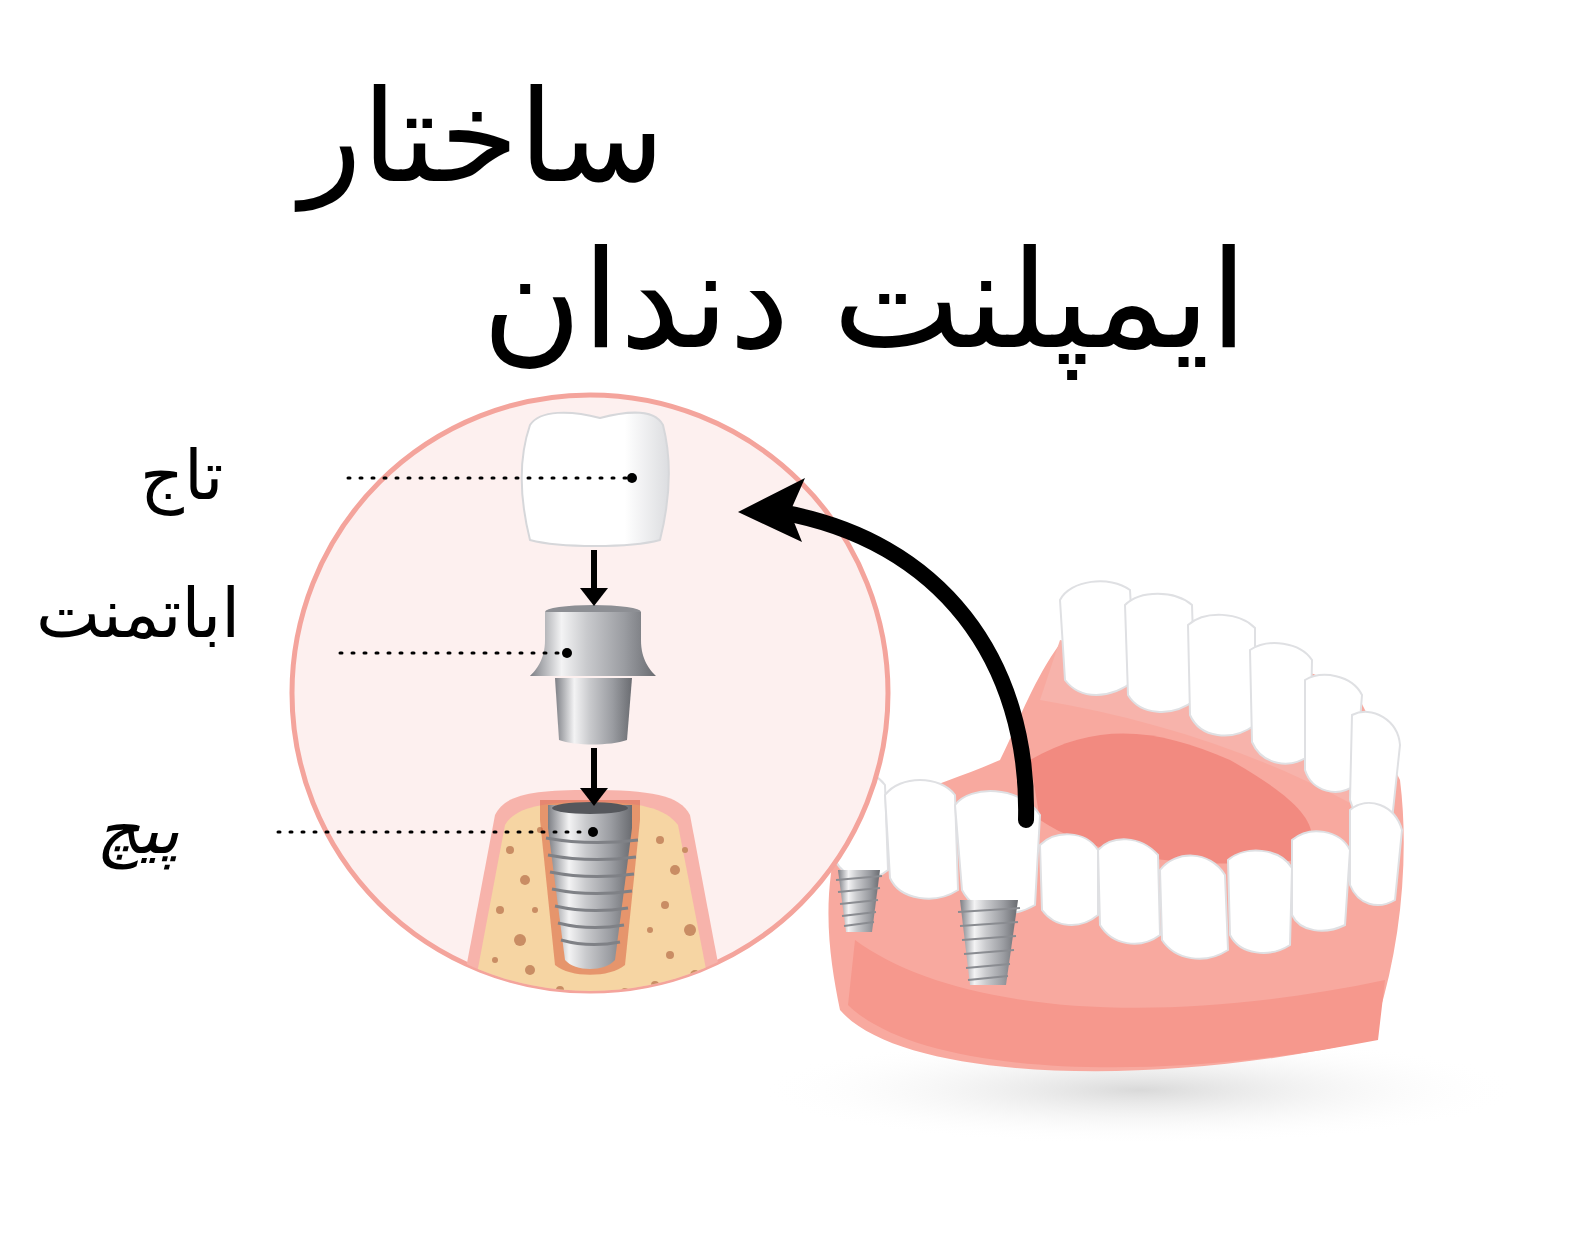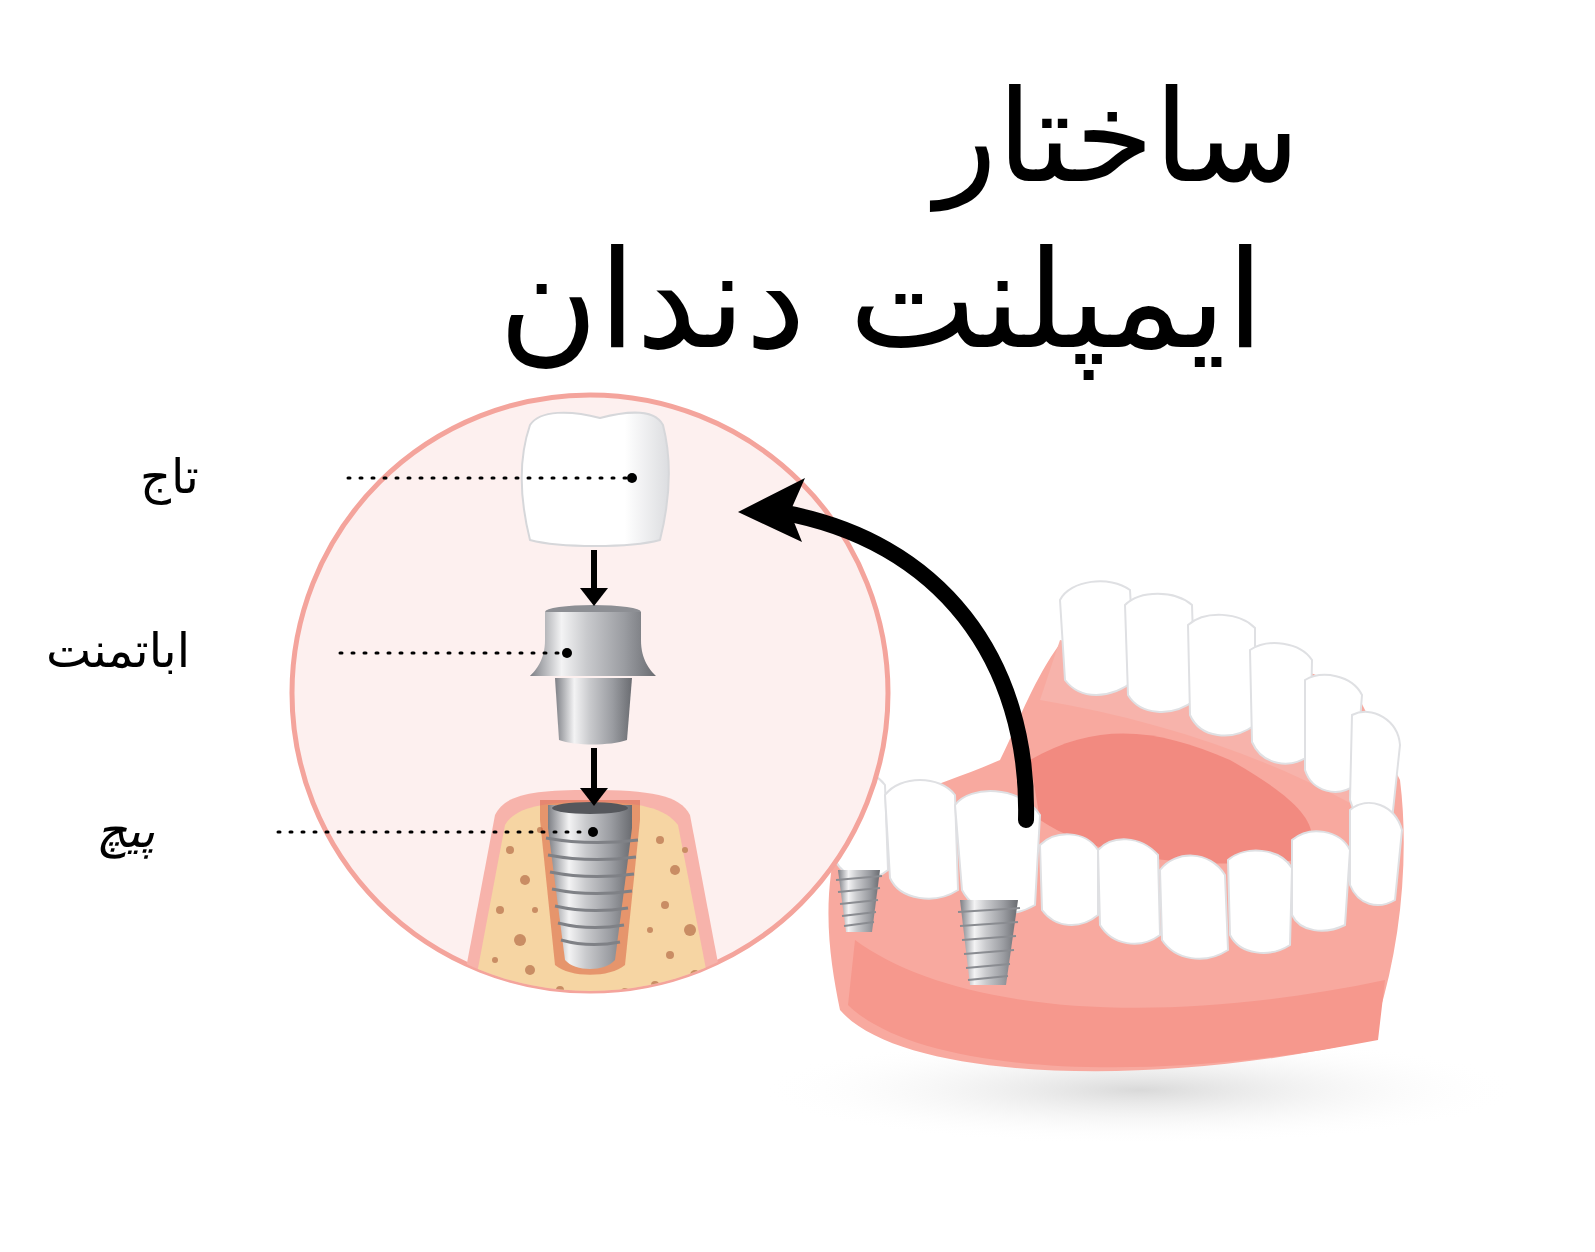--- a/index.html
+++ b/index.html
@@ -1,22 +1,22 @@
 <!DOCTYPE html>
 <html><head>
 <meta charset="utf-8">
 <style>
   html, body { margin:0; padding:0; background:#ffffff; }
   body { width:1595px; height:1252px; position:relative; overflow:hidden; font-family:"DejaVu Sans", sans-serif; }
-  .title { position:absolute; left:0; width:1595px; text-align:right; color:#000; direction:rtl; font-weight:normal; }
+  .title { position:absolute; left:0; width:1595px; text-align:left; color:#000; direction:rtl; font-weight:normal; }
   .title-line-1 { top:62px; font-size:128px; line-height:150px; left:300px; width:1000px; }
-  .title-line-2 { top:215px; font-size:136px; line-height:170px; left:444px; width:820px; }
-  .label { position:absolute; color:#000; direction:rtl; font-size:48px; line-height:80px; }
+  .title-line-2 { top:215px; font-size:136px; line-height:170px; left:482px; width:820px; }
+  .label { position:absolute; color:#000; direction:rtl; font-size:68px; line-height:80px; }
   .label-crown { left:140px; top:436px; }
-  .label-abutment { left:36px; top:610px;margin-left:10px; }
+  .label-abutment { left:36px; top:574px; }
   .label-screw { left:96px; top:790px;font-style:italic; }
   svg { position:absolute; left:0; top:0; }
 </style>
 </head>
 <body>
 
 <div class="title title-line-1">ساختار</div>
 <div class="title title-line-2">ایمپلنت دندان</div>
 
 <svg width="1595" height="1252" viewBox="0 0 1595 1252">

